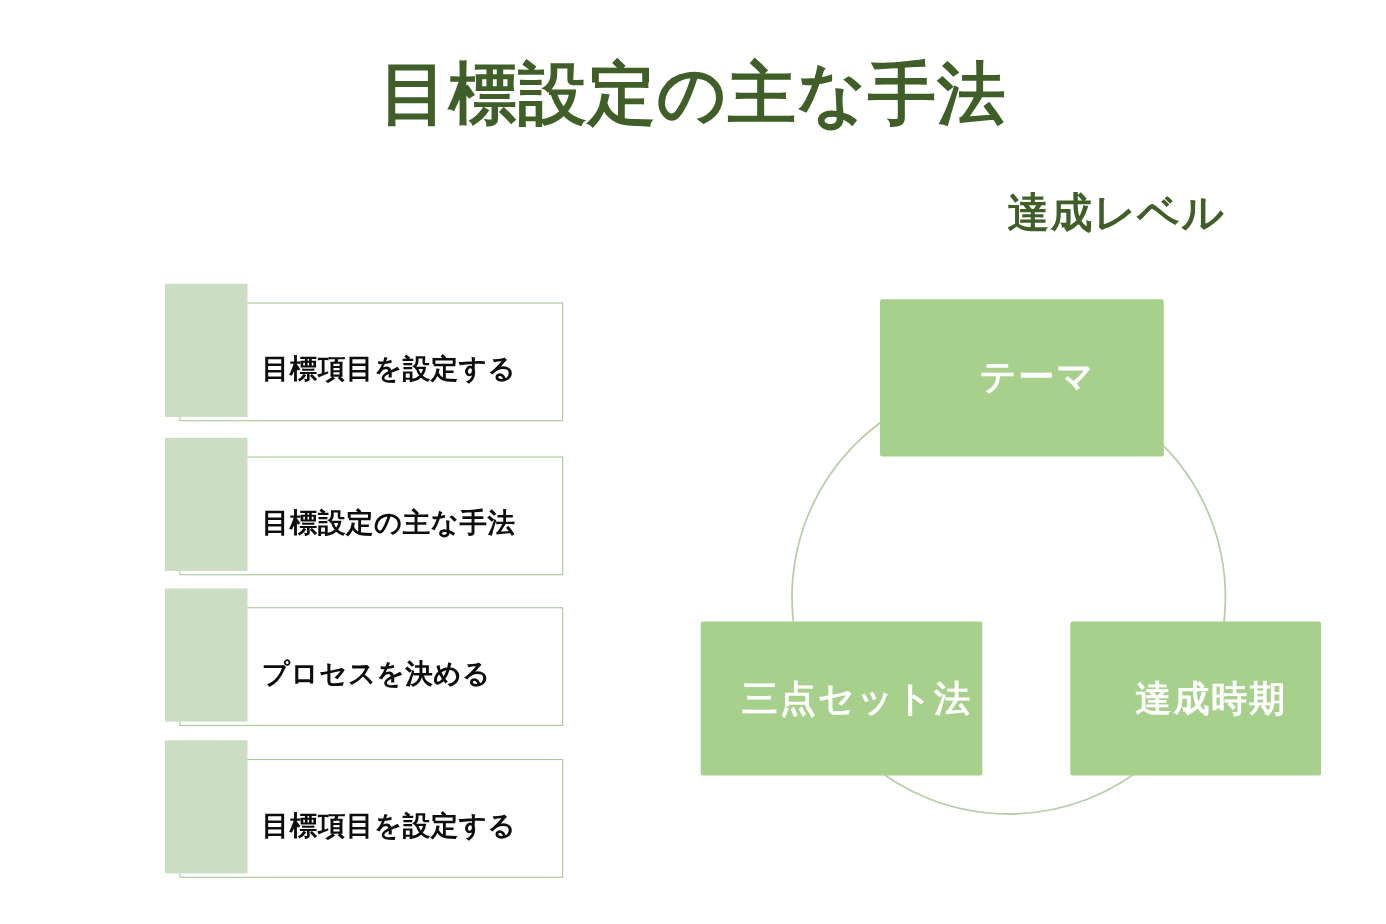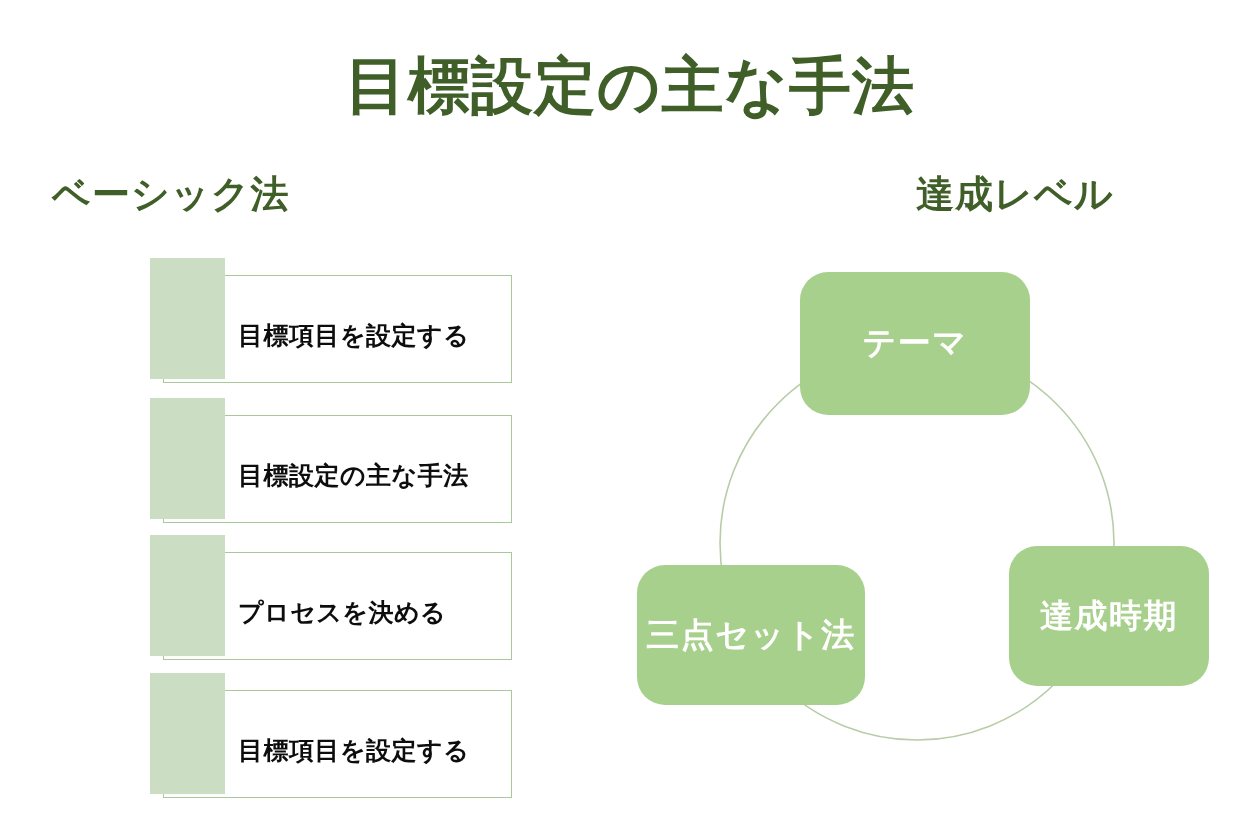--- a/index.html
+++ b/index.html
@@ -110,43 +110,43 @@
   }
   #cycle-ring {
     position: absolute;
     left: 0;
     top: 0;
     width: 620px;
     height: 530px;
   }
   .cycle-node {
     position: absolute;
-    border-radius: 28px;
+    border-radius: 2px;
     background: #a8d08d;
     display: flex;
     align-items: center;
     justify-content: center;
     color: #ffffff;
     font-size: 33px;
     font-weight: 700;
     letter-spacing: 1.5px;
     white-space: nowrap;
+    padding-left: 28px;
   }
   #node-theme  { left: 180px; top: 32px;  width: 230px; height: 143px; }
   #node-level  { left: 17px;  top: 325px; width: 228px; height: 140px; }
-  #node-timing { left: 353px; top: 306px; width: 200px; height: 140px; margin-left: 36px; }
+  #node-timing { left: 353px; top: 325px; width: 200px; height: 140px; }
 </style>
 </head>
 <body>
 
 <div id="slide">
 
   <div id="page-title">目標設定の主な手法</div>
 
-  <div id="heading-left" class="section-heading">ベーシック法</div>
 
   <div id="basic-list">
 
     <div class="step-row" style="top:258px;">
       <div class="step-box"></div>
       <div class="step-chip"></div>
       <div class="step-label">目標項目を設定する</div>
     </div>
 
     <div class="step-row" style="top:398px;">

